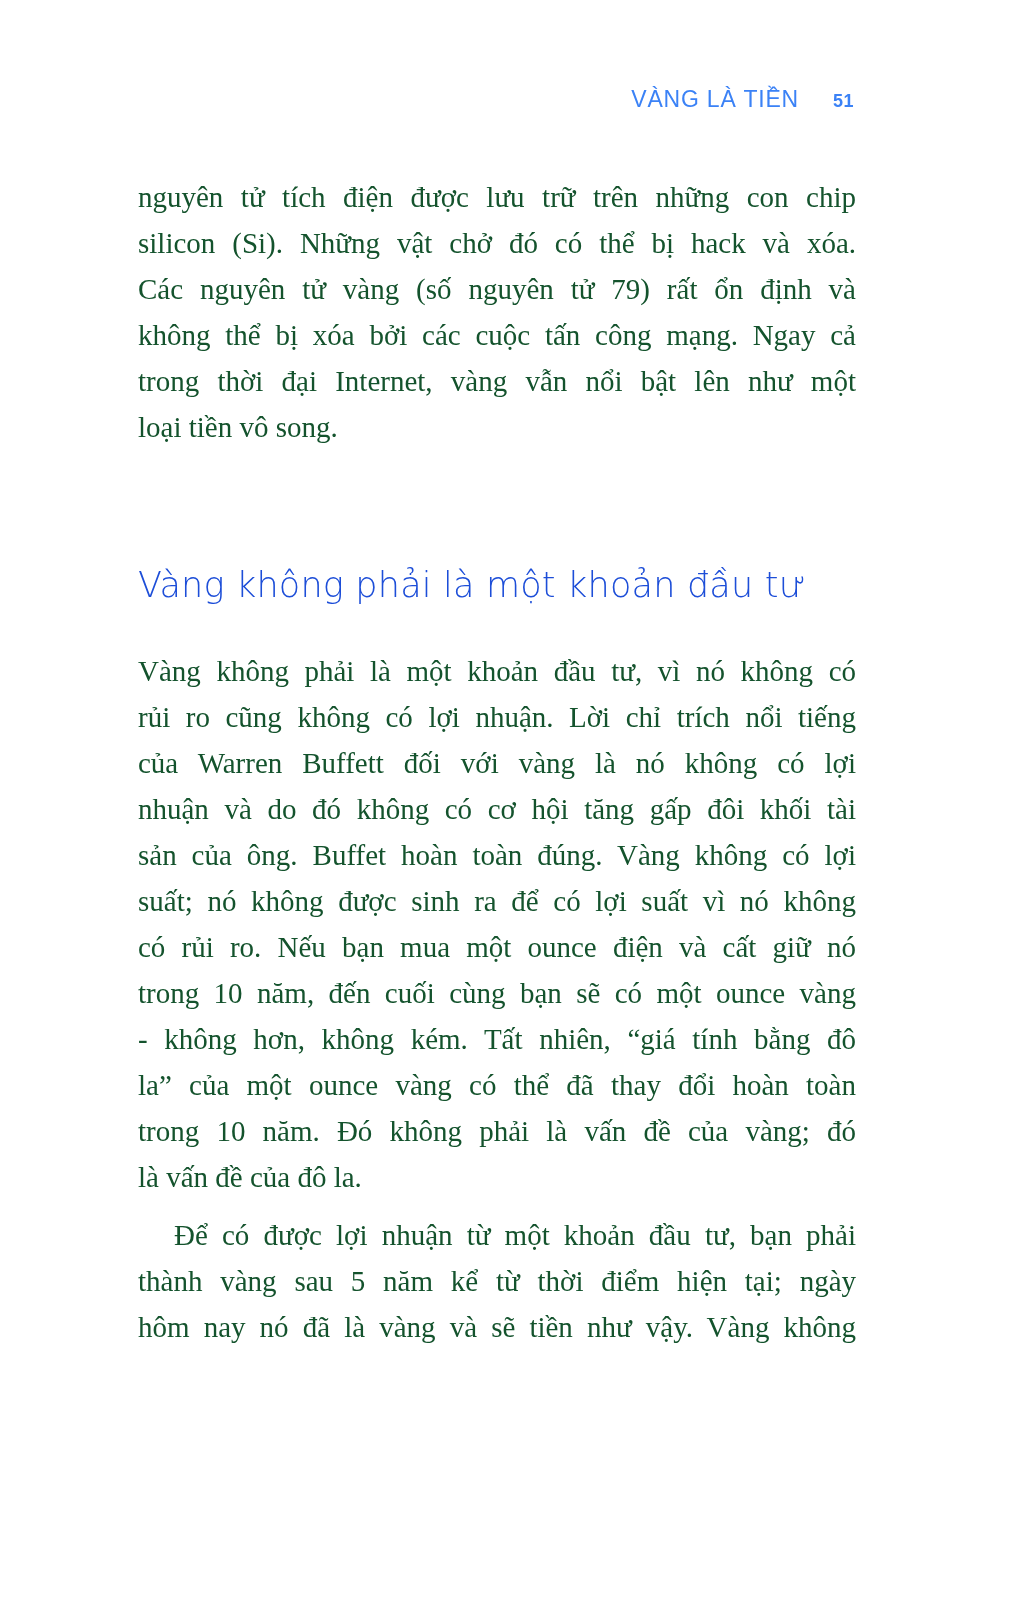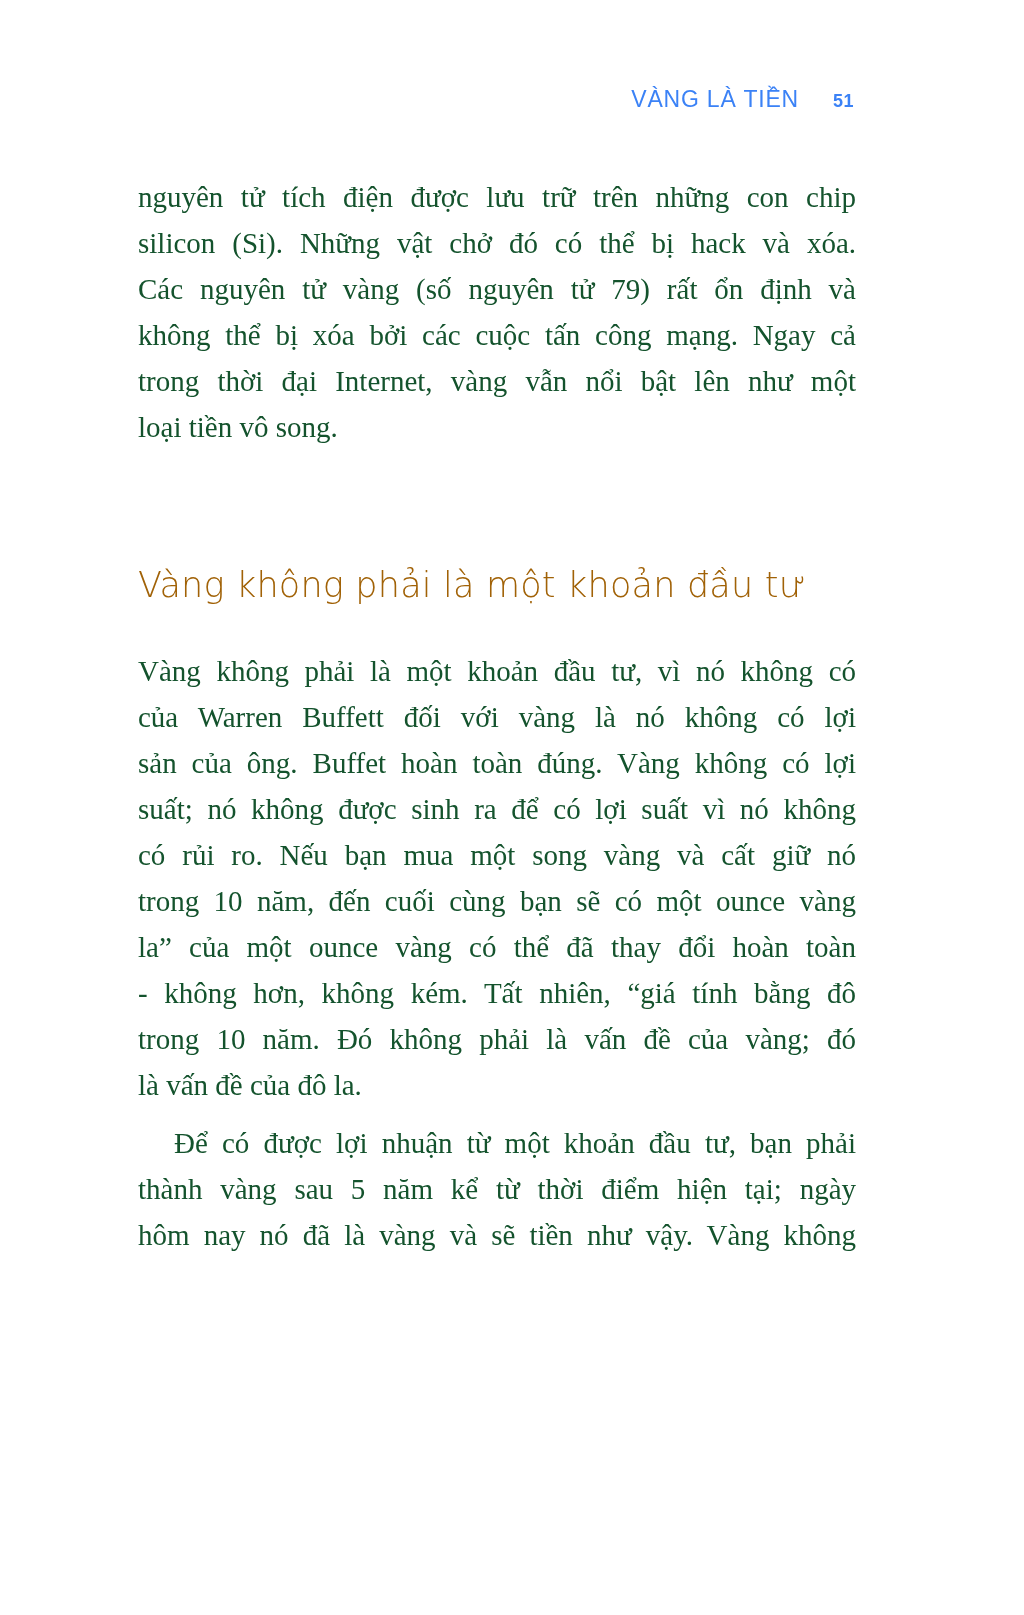--- a/index.html
+++ b/index.html
@@ -69,21 +69,21 @@
       top: 174px;
     }
     .section-heading {
       position: absolute;
       top: 536px;
       left: 138px;
       width: 718px;
       font-family: "DejaVu Sans", sans-serif;
       font-weight: 200;
       font-size: 35px;
-      color: #a16207;
+      color: #1d4ed8;
       letter-spacing: 0.2px;
       white-space: nowrap;
     }
     #section-block {
       top: 648px;
     }
   </style>
 </head>
 <body>
 
@@ -101,27 +101,29 @@
     <span class="line">trong thời đại Internet, vàng vẫn nổi bật lên như một</span>
     <span class="line last">loại tiền vô song.</span>
   </p>
 </div>
 
 <h2 class="section-heading">Vàng không phải là một khoản đầu tư</h2>
 
 <div class="text-block" id="section-block">
   <p>
     <span class="line">Vàng không phải là một khoản đầu tư, vì nó không có</span>
+    <span class="line">rủi ro cũng không có lợi nhuận. Lời chỉ trích nổi tiếng</span>
     <span class="line">của Warren Buffett đối với vàng là nó không có lợi</span>
+    <span class="line">nhuận và do đó không có cơ hội tăng gấp đôi khối tài</span>
     <span class="line">sản của ông. Buffet hoàn toàn đúng. Vàng không có lợi</span>
     <span class="line">suất; nó không được sinh ra để có lợi suất vì nó không</span>
-    <span class="line">có rủi ro. Nếu bạn mua một song vàng và cất giữ nó</span>
+    <span class="line">có rủi ro. Nếu bạn mua một ounce điện và cất giữ nó</span>
     <span class="line">trong 10 năm, đến cuối cùng bạn sẽ có một ounce vàng</span>
+    <span class="line">- không hơn, không kém. Tất nhiên, “giá tính bằng đô</span>
     <span class="line">la” của một ounce vàng có thể đã thay đổi hoàn toàn</span>
-    <span class="line">- không hơn, không kém. Tất nhiên, “giá tính bằng đô</span>
     <span class="line">trong 10 năm. Đó không phải là vấn đề của vàng; đó</span>
     <span class="line last">là vấn đề của đô la.</span>
   </p>
   <div class="para-gap"></div>
   <p>
     <span class="line indent">Để có được lợi nhuận từ một khoản đầu tư, bạn phải</span>
     <span class="line">thành vàng sau 5 năm kể từ thời điểm hiện tại; ngày</span>
     <span class="line">hôm nay nó đã là vàng và sẽ tiền như vậy. Vàng không</span>
   </p>
 </div>

